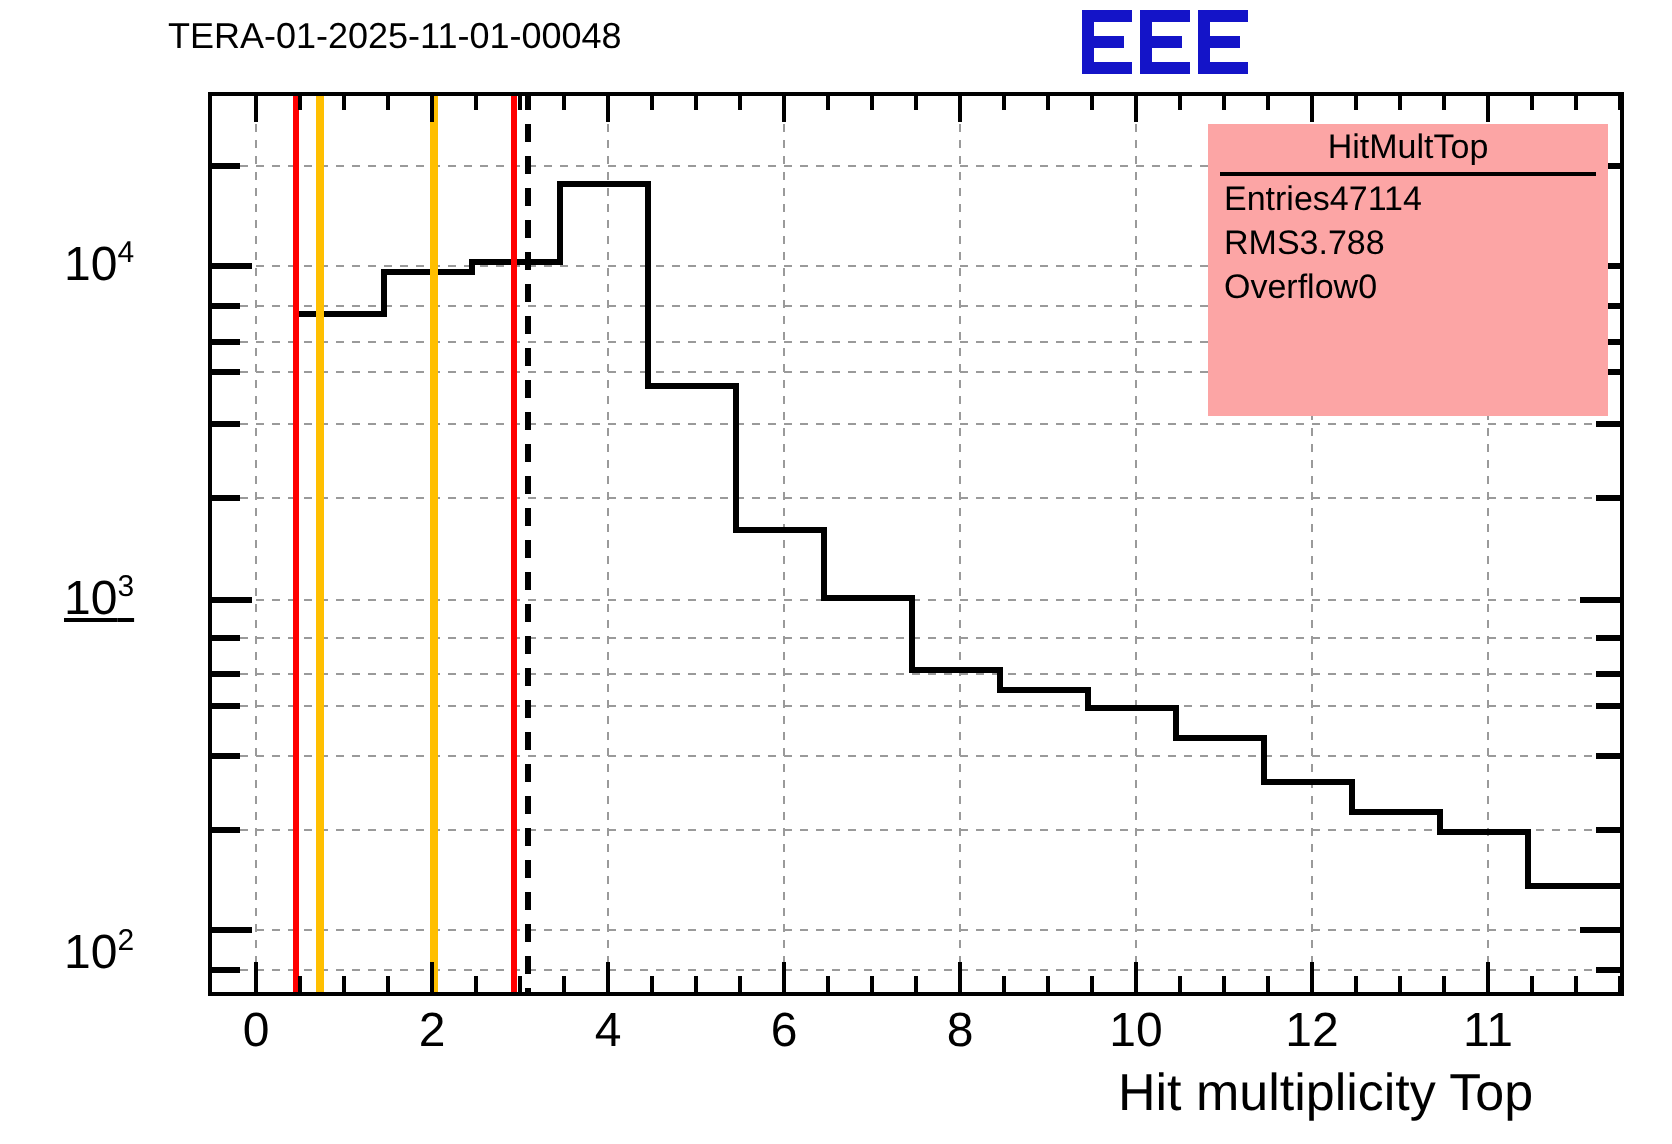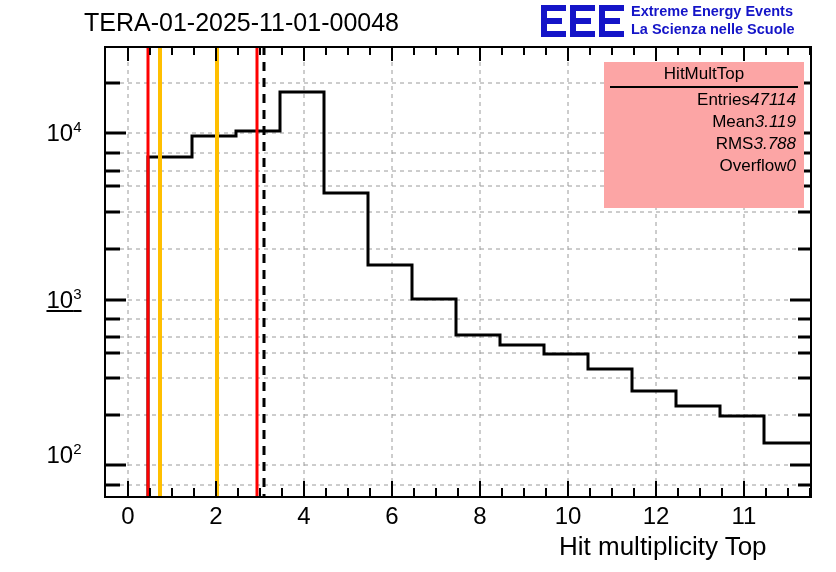--- a/index.html
+++ b/index.html
@@ -2,54 +2,54 @@
 <html><head>
 <meta charset="utf-8">
 <style>
   html,body{margin:0;padding:0;}
   body{width:836px;height:572px;background:#ffffff;font-family:"Liberation Sans",sans-serif;overflow:hidden;}
   #root{position:relative;width:836px;height:572px;}
 
   
   .title{
     position:absolute;left:84px;top:8px;
-    font-size:25px;color:#000;letter-spacing:0px;white-space:nowrap;
+    font-size:18px;color:#000;letter-spacing:0px;white-space:nowrap;
   }
 
   
   .logo{position:absolute;left:541px;top:2px;width:292px;height:40px;}
   .logo-eee{position:absolute;left:0px;top:2px;width:84px;height:34px;}
   .logo-text{position:absolute;left:90px;top:1px;color:#1414c8;font-size:14.5px;line-height:17.5px;white-space:nowrap;font-weight:bold;}
 
   
   .frame{
     position:absolute;left:104px;top:46px;width:708px;height:452px;
     border:2px solid #000;box-sizing:border-box;background:transparent;
   }
   .plotclip{position:absolute;left:104px;top:46px;width:708px;height:452px;overflow:hidden;}
 
   
   .xlab{position:absolute;font-size:24px;color:#000;text-align:center;transform:translateX(-50%);}
-  .ylab{position:absolute;font-size:24px;color:#000;text-align:center;white-space:nowrap;}
+  .ylab{position:absolute;font-size:24px;color:#000;text-align:left;white-space:nowrap;}
   .ylab sup{font-size:15px;vertical-align:super;}
   .axis-title{position:absolute;font-size:26px;color:#000;white-space:nowrap;}
 
   
   .statsbox{
     position:absolute;left:604px;top:62px;width:200px;height:146px;
     background:#fca5a5;
     font-size:17px;color:#000;
   }
   .stats-title{
     text-align:center;padding:2px 0 2px 0;border-bottom:2px solid #000;
     margin:0 6px 0 6px;font-size:17px;
   }
-  .stats-row{display:flex;justify-content:flex-end;padding:1px 8px 0 8px;font-size:17px;line-height:21px;}
+  .stats-row{display:flex;justify-content:flex-start;padding:1px 8px 0 8px;font-size:17px;line-height:21px;}
   .stats-row .k{text-align:left;}
-  .stats-row .v{text-align:right;font-style:italic;}
+  .stats-row .v{text-align:right;}
 
   svg{display:block;}
 </style>
 </head>
 <body>
 
 <div id="root">
 
   <div class="title">TERA-01-2025-11-01-00048</div>
 
@@ -63,24 +63,20 @@
         <rect x="29" y="1" width="25" height="6"></rect>
         <rect x="29" y="1" width="6" height="32"></rect>
         <rect x="29" y="14" width="21" height="6"></rect>
         <rect x="29" y="27" width="25" height="6"></rect>
         <rect x="58" y="1" width="25" height="6"></rect>
         <rect x="58" y="1" width="6" height="32"></rect>
         <rect x="58" y="14" width="21" height="6"></rect>
         <rect x="58" y="27" width="25" height="6"></rect>
       </g>
     </svg>
-    <div class="logo-text">
-      <div>Extreme Energy Events</div>
-      <div>La Scienza nelle Scuole</div>
-    </div>
   </div>
 
   <div class="plotclip">
     <svg width="708" height="452" viewBox="0 0 708 452">
 
       <g stroke="#9a9a9a" stroke-width="1" stroke-dasharray="4,4" fill="none">
         <line x1="0" y1="37" x2="708" y2="37"></line>
         <line x1="0" y1="87" x2="708" y2="87"></line>
         <line x1="0" y1="107" x2="708" y2="107"></line>
         <line x1="0" y1="125" x2="708" y2="125"></line>
@@ -238,33 +234,29 @@
   <div class="xlab" style="left:216px;top:502px;">2</div>
   <div class="xlab" style="left:304px;top:502px;">4</div>
   <div class="xlab" style="left:392px;top:502px;">6</div>
   <div class="xlab" style="left:480px;top:502px;">8</div>
   <div class="xlab" style="left:568px;top:502px;">10</div>
   <div class="xlab" style="left:656px;top:502px;text-align:right;">12</div>
   <div class="xlab" style="left:744px;top:502px;">11</div>
 
   <div class="ylab" style="left:32px;top:118px;width:64px;"><span>10</span><sup>4</sup></div>
   <div class="ylab" style="left:32px;top:285px;width:64px;text-decoration:underline;"><span>10</span><sup>3</sup></div>
-  <div class="ylab" style="left:32px;top:440px;width:64px;"><span>10</span><sup>2</sup></div>
+  <div class="ylab" style="left:32px;top:462px;width:64px;"><span>10</span><sup>2</sup></div>
 
   <div class="axis-title" style="left:559px;top:531px;">Hit multiplicity Top</div>
 
   <div class="statsbox">
     <div class="stats-title">HitMultTop</div>
     <div class="stats-row">
       <span class="k">Entries</span>
       <span class="v">47114</span>
-    </div>
-    <div class="stats-row">
-      <span class="k">Mean</span>
-      <span class="v">3.119</span>
     </div>
     <div class="stats-row">
       <span class="k">RMS</span>
       <span class="v">3.788</span>
     </div>
     <div class="stats-row">
       <span class="k">Overflow</span>
       <span class="v">0</span>
     </div>
   </div>

